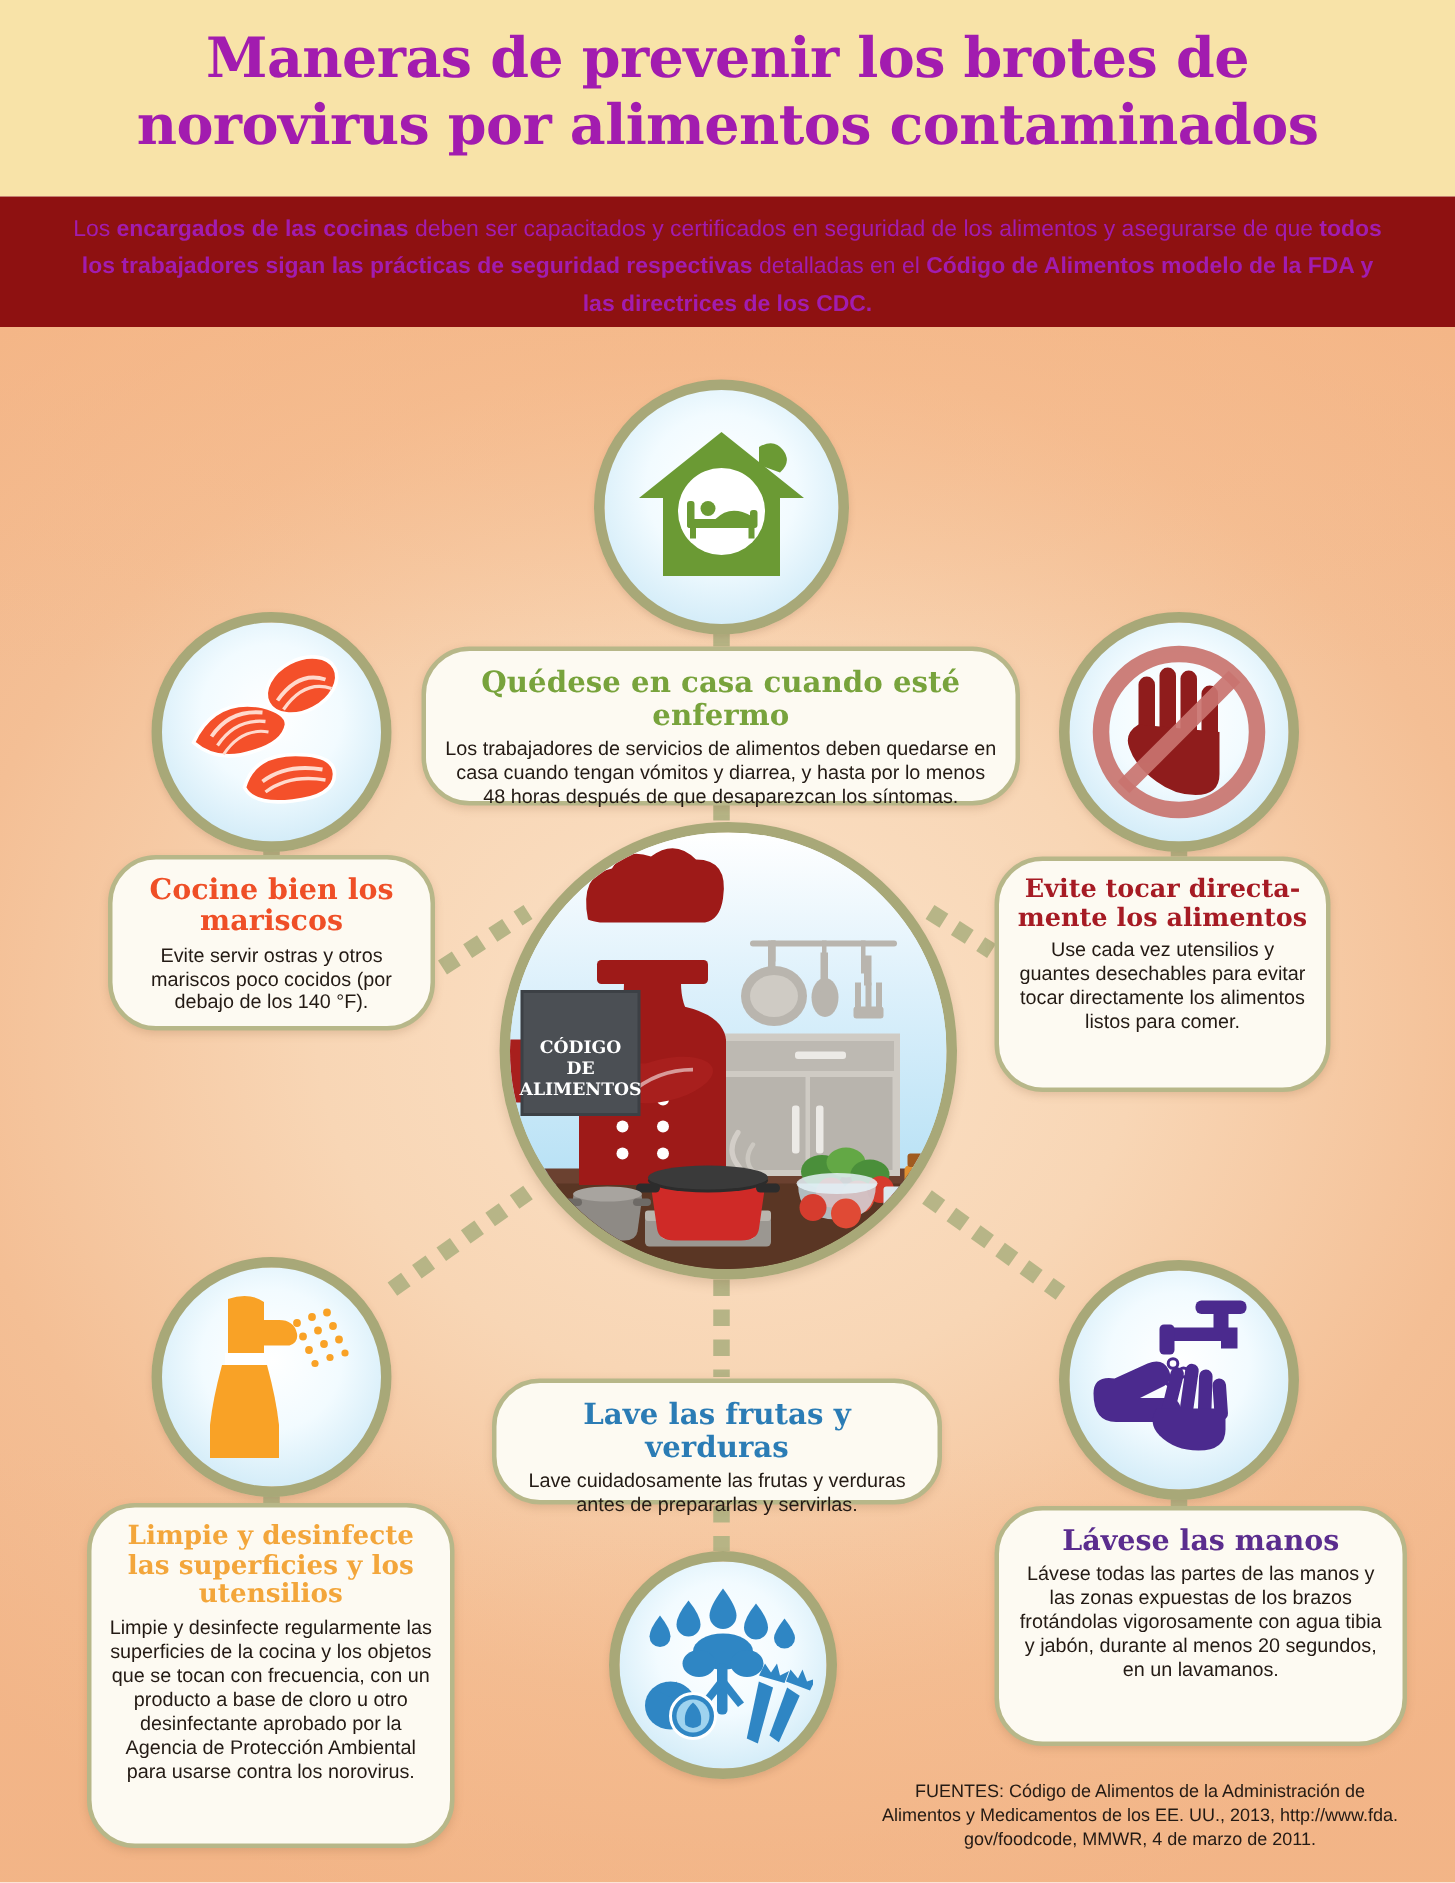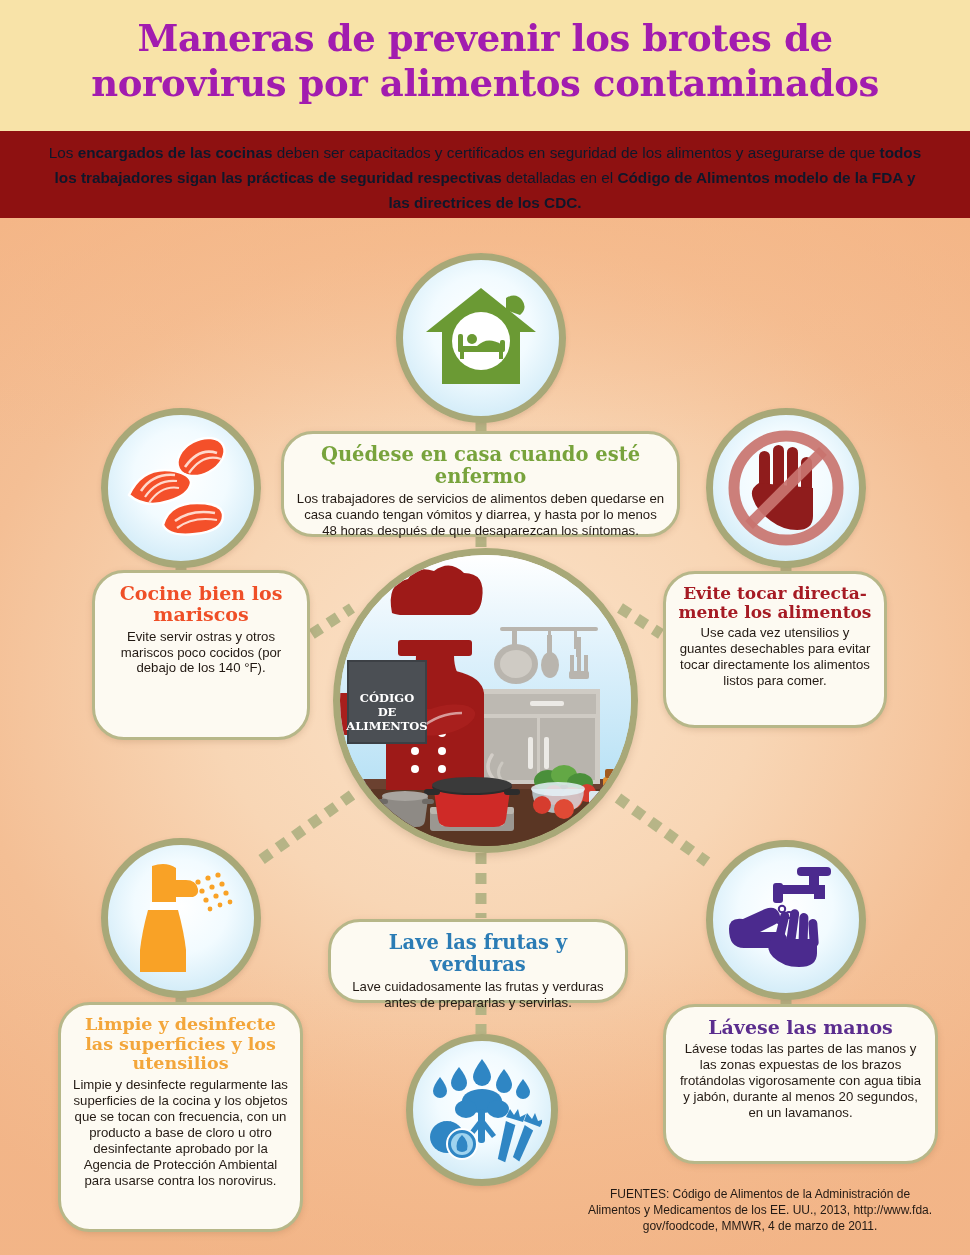--- a/index.html
+++ b/index.html
@@ -25,21 +25,21 @@
     letter-spacing:-0.4px;
     color:#a21caf;
   }
   .subtitle-band{
     position:absolute;left:0;top:131px;width:970px;height:87px;
     background:#8e1111;
   }
   .subtitle-text{
     position:absolute;left:42px;top:140px;width:886px;
     text-align:center;
-    color:#0f172a;
+    color:#a21caf;
     font-size:15.3px;
     line-height:25px;
     font-family:"Liberation Sans", sans-serif;
   }
   .subtitle-text b{font-weight:bold;}
 
   
   .body-bg{
     position:absolute;left:0;top:218px;width:970px;height:1037px;
     background:
@@ -97,21 +97,21 @@
     color:#231a14;
     font-family:"Liberation Sans", sans-serif;
     line-height:1.21;
   }
 
   
   #card-stayhome{left:281px;top:431px;width:399px;height:106px;}
   #card-stayhome h3{font-size:19.5px;color:#78a33c;}
   #card-stayhome p{font-size:13.2px;}
 
-  #card-shellfish{left:72px;top:570px;width:218px;height:170px;margin-left:20px;}
+  #card-shellfish{left:72px;top:570px;width:218px;height:117px;}
   #card-shellfish h3{font-size:19px;color:#ef4f27;}
   #card-shellfish p{font-size:13.2px;}
 
   #card-touch{left:663px;top:571px;width:224px;height:157px;}
   #card-touch h3{font-size:17px;color:#a61b24;}
   #card-touch p{font-size:13.2px;}
 
   #card-produce{left:328px;top:919px;width:300px;height:84px;}
   #card-produce h3{font-size:19.5px;color:#2b7cb5;}
   #card-produce p{font-size:13.2px;}

